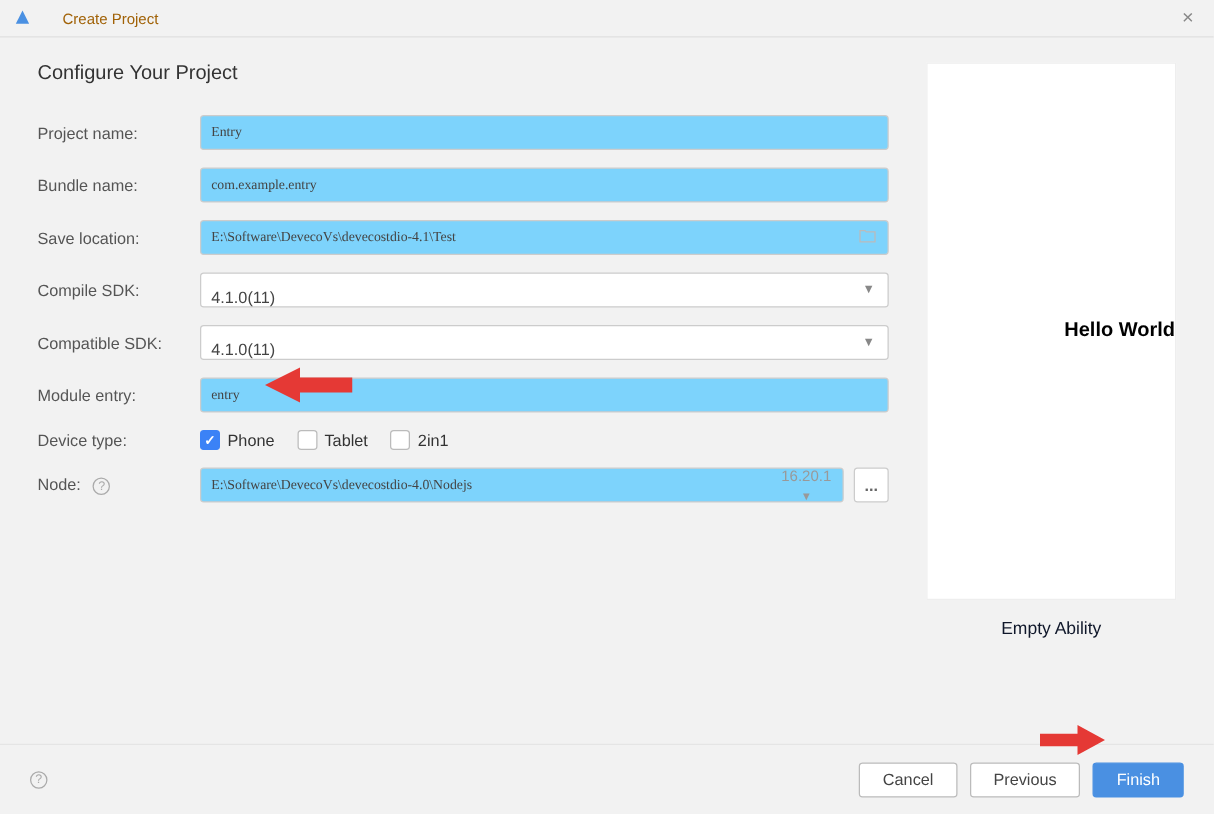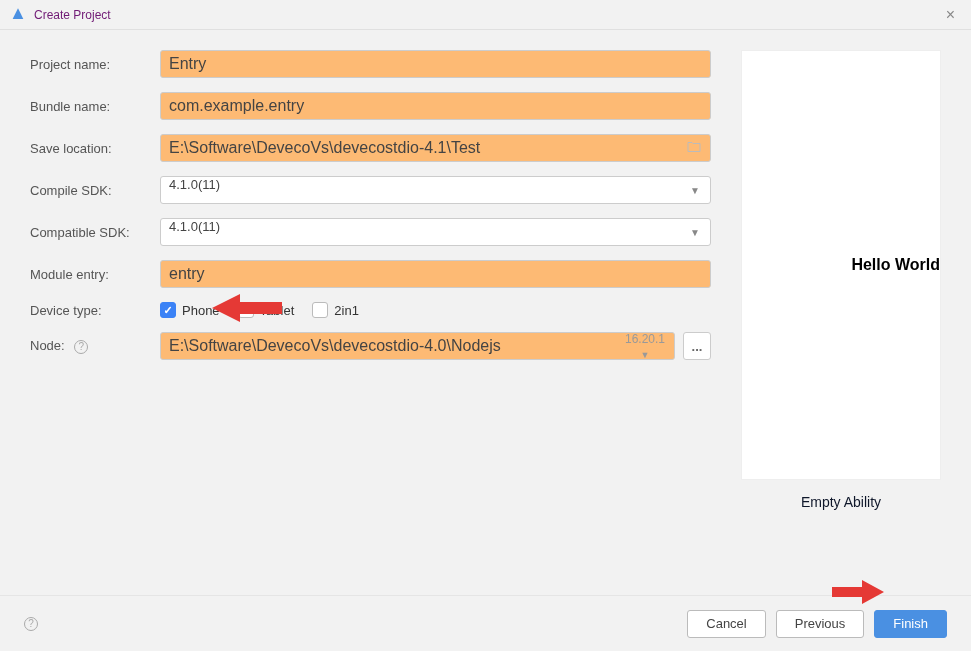--- a/index.html
+++ b/index.html
@@ -1,28 +1,28 @@
 <!DOCTYPE html>
 <html><head>
 <meta charset="utf-8">
 <style>
 * { box-sizing: border-box; margin: 0; padding: 0; }
 body { font-family: "Segoe UI", Arial, sans-serif; font-size: 13px; color: #333; background: #f2f2f2; width: 971px; height: 651px; overflow: hidden; position: relative; }
 .titlebar { height: 30px; display: flex; align-items: center; padding: 0 10px; background: #f2f2f2; border-bottom: 1px solid #e0e0e0; }
 .titlebar .logo { width: 16px; height: 16px; margin-right: 8px; }
-.titlebar .title { color: #701a75; font-size: 12px; }
+.titlebar .title { color: #a16207; font-size: 12px; margin-left: 16px; }
 .titlebar .close { margin-left: auto; color: #888; font-size: 16px; cursor: pointer; padding: 0 6px; }
 .content { display: flex; padding: 20px 30px 0 30px; height: 565px; }
 .left { flex: 1; padding-right: 30px; }
 .heading { font-size: 16px; color: #333; margin-bottom: 24px; font-weight: 400; }
 .row { display: flex; align-items: center; margin-bottom: 14px; }
 .label { width: 130px; color: #555; font-size: 13px; }
 .field { flex: 1; position: relative; }
-.input { width: 100%; height: 28px; border: 1px solid #ccc; border-radius: 3px; padding: 0 8px; font-size: 16px; color: #444; background: #fdba74; }
-.select { width: 100%; height: 28px; border: 1px solid #ccc; border-radius: 3px; padding: 0 8px; font-size: 13px; color: #444; background: #fff; position: relative; display: flex; align-items: flex-start; cursor: pointer; }
+.input { width: 100%; height: 28px; border: 1px solid #ccc; border-radius: 3px; padding: 0 8px; font-size: 11px; color: #444; background: #7dd3fc; font-family: Liberation Serif, serif; }
+.select { width: 100%; height: 28px; border: 1px solid #ccc; border-radius: 3px; padding: 0 8px; font-size: 13px; color: #444; background: #fff; position: relative; display: flex; align-items: flex-end; cursor: pointer; }
 .chev { position: absolute; right: 10px; top: 50%; transform: translateY(-50%); color: #888; font-size: 10px; }
 .folder-icon { position: absolute; right: 10px; top: 50%; transform: translateY(-50%); color: #bbb; }
 .checkboxes { display: flex; gap: 18px; align-items: flex-start; }
 .cb { display: flex; align-items: center; gap: 6px; cursor: pointer; }
 .cbbox { width: 16px; height: 16px; border: 1.5px solid #bbb; border-radius: 3px; display: flex; align-items: center; justify-content: center; background: #fff; }
 .cbbox.checked { background: #3b82f6; border-color: #3b82f6; }
 .cbbox.checked::after { content: "✓"; color: #fff; font-size: 11px; font-weight: bold; }
 .node-row .input { padding-right: 80px; }
 .node-ver { position: absolute; right: 10px; top: 50%; transform: translateY(-50%); color: #999; font-size: 12px; display: flex; align-items: center; gap: 4px; flex-direction: column; }
 .node-more { width: 28px; height: 28px; border: 1px solid #ccc; border-radius: 3px; margin-left: 8px; display: flex; align-items: center; justify-content: center; cursor: pointer; background: #fff; color: #666; font-weight: bold; }
@@ -45,20 +45,21 @@
 <div class="titlebar">
   <svg class="logo" viewBox="0 0 24 24">
       <path fill="#4a90e2" d="M12 2 L20 18 L4 18 Z"></path>
     </svg>
   <span class="title">Create Project</span>
   <span class="close">×</span>
 </div>
 
 <div class="content">
   <div class="left">
+    <div class="heading">Configure Your Project</div>
 
     <div class="row">
       <div class="label">Project name:</div>
       <div class="field"><input class="input" value="Entry" style=""></div>
     </div>
 
     <div class="row">
       <div class="label">Bundle name:</div>
       <div class="field"><input class="input" value="com.example.entry" style=""></div>
     </div>

